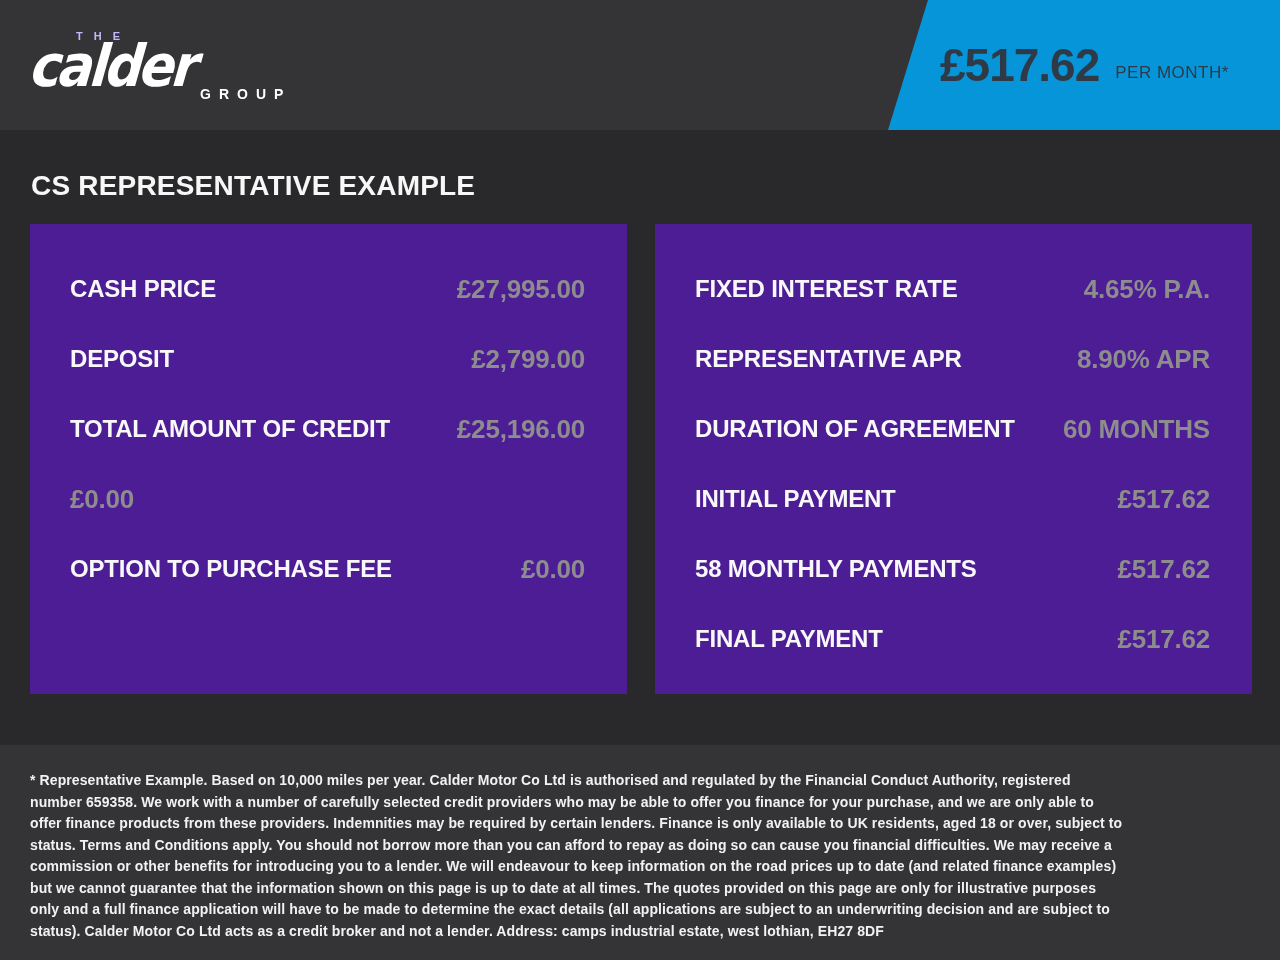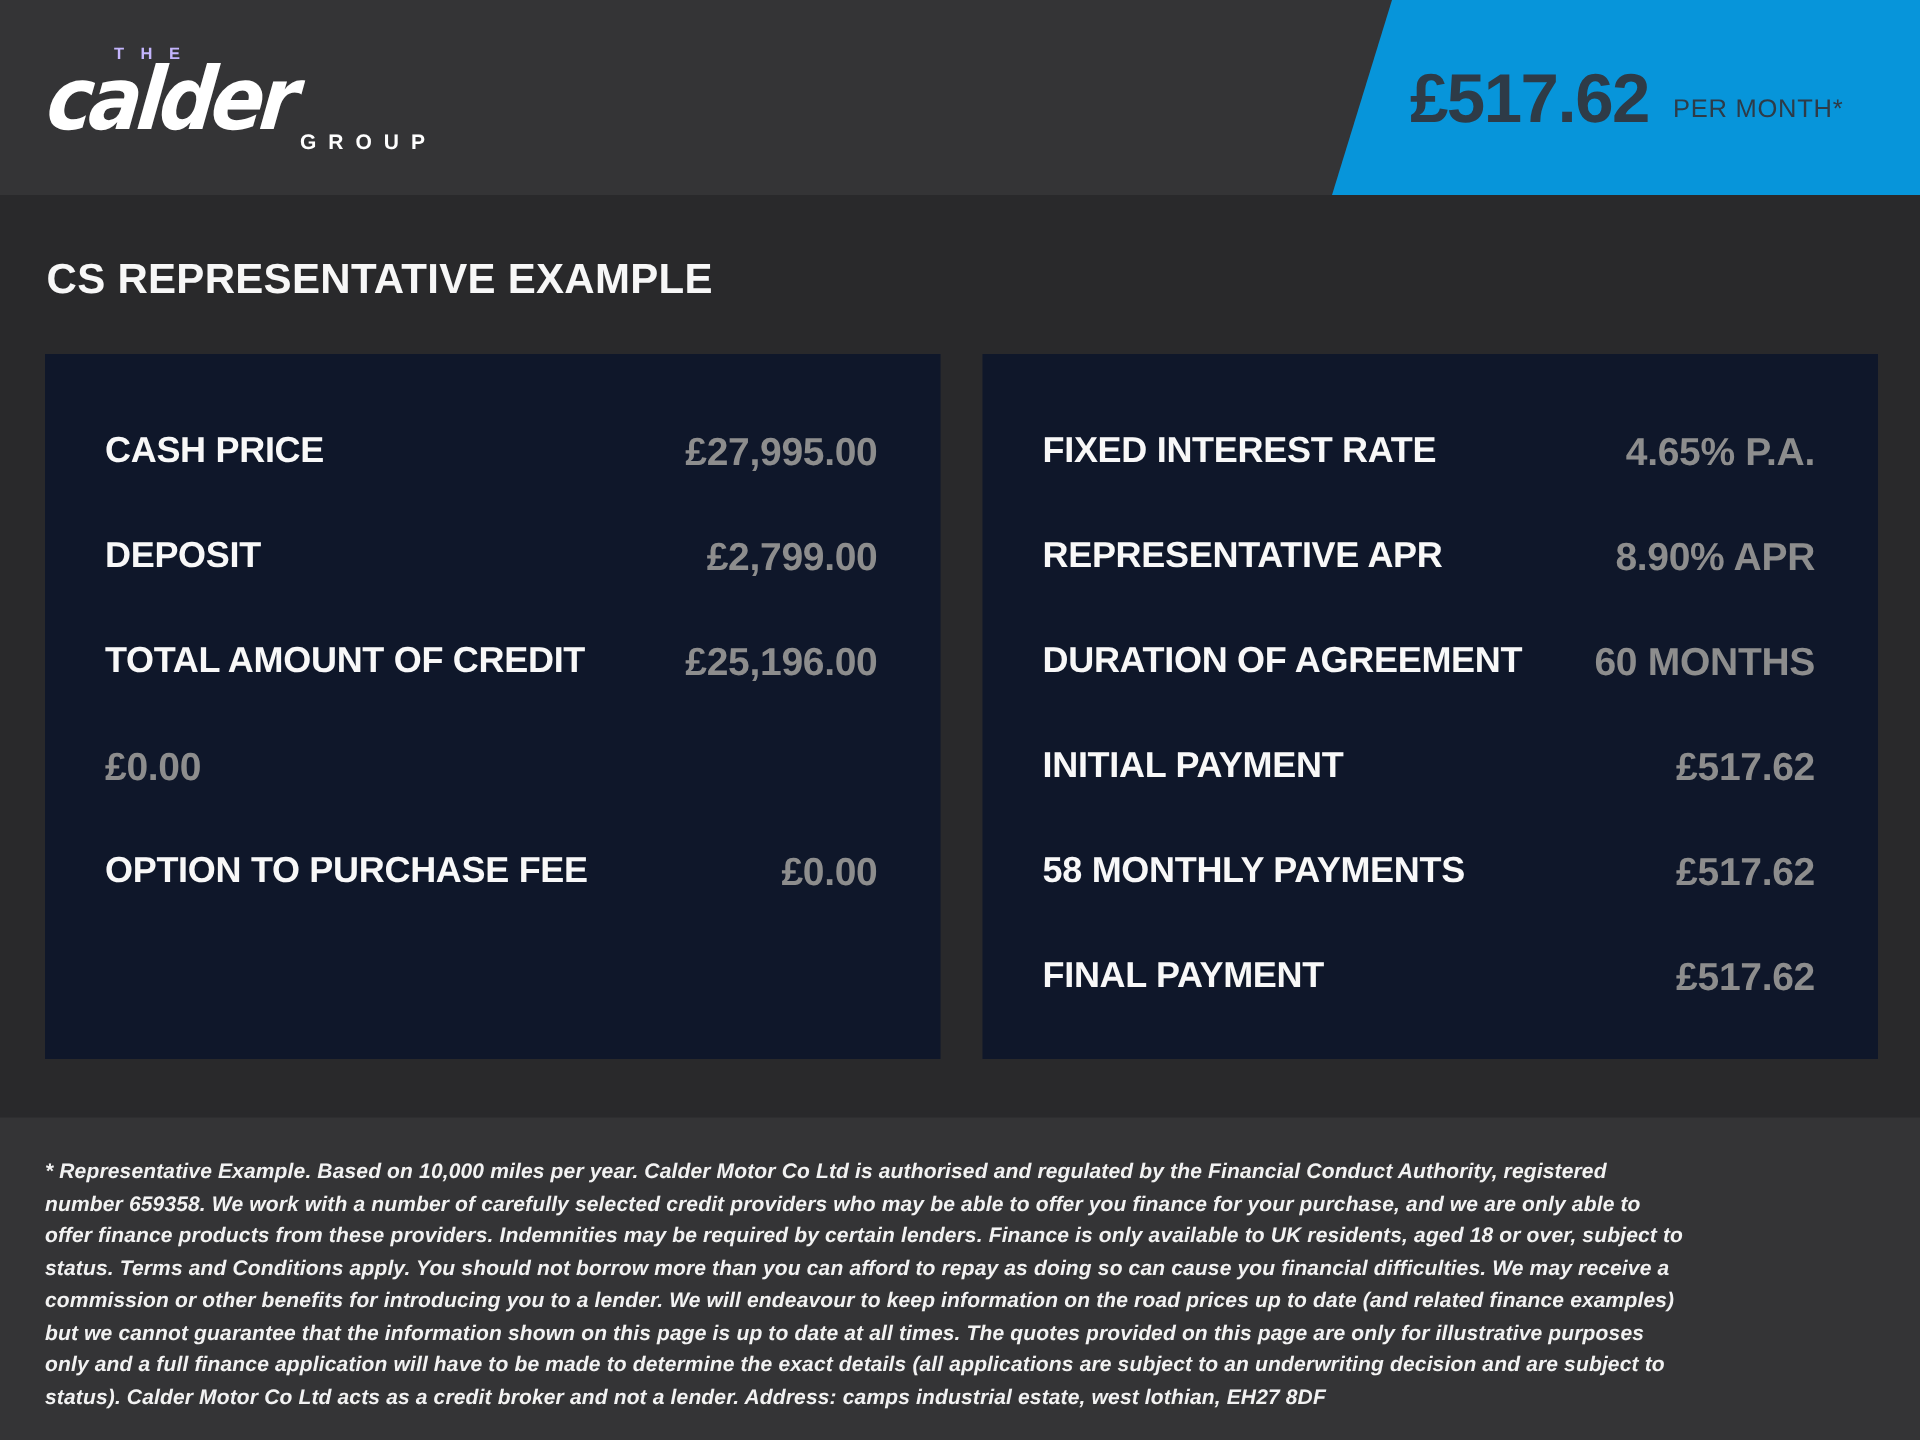--- a/index.html
+++ b/index.html
@@ -58,22 +58,22 @@
   }
 
   
   .main { position: absolute; top: 130px; left: 0; width: 1280px; height: 615px; }
   .page-title {
     position: absolute; left: 31px; top: 40px;
     color: #f7f7f7; font-size: 28px; font-weight: bold;
     letter-spacing: 0.2px;
   }
   .panel {
-    position: absolute; top: 106px; height: 470px; width: 597px;
-    background: #0f172a;
+    position: absolute; top: 94px; height: 470px; width: 597px;
+    background: #4c1d95;
     padding: 30px 0 20px 0;
   }
   .panel-left  { left: 30px; }
   .panel-right { left: 655px; }
   .row {
     height: 70px; display: flex; align-items: center;
     justify-content: space-between;
     padding: 0 42px 0 40px;
   }
   .row-label {
@@ -84,21 +84,20 @@
     color: #8d8d8d; font-size: 26px; font-weight: bold;
     letter-spacing: -0.2px; white-space: nowrap; text-align: left;
   }
 
   
   .footer {
     position: absolute; top: 745px; left: 0;
     width: 1280px; height: 215px;
     background: #343436;
     padding: 25px 155px 0 30px;
-    font-style: italic;
   }
   .disclaimer {
     color: #f2f2f2; font-size: 14px; font-weight: bold;
     line-height: 21.5px; letter-spacing: 0.1px;
     text-align: left;
   }
 </style>
 </head>
 <body>
 

